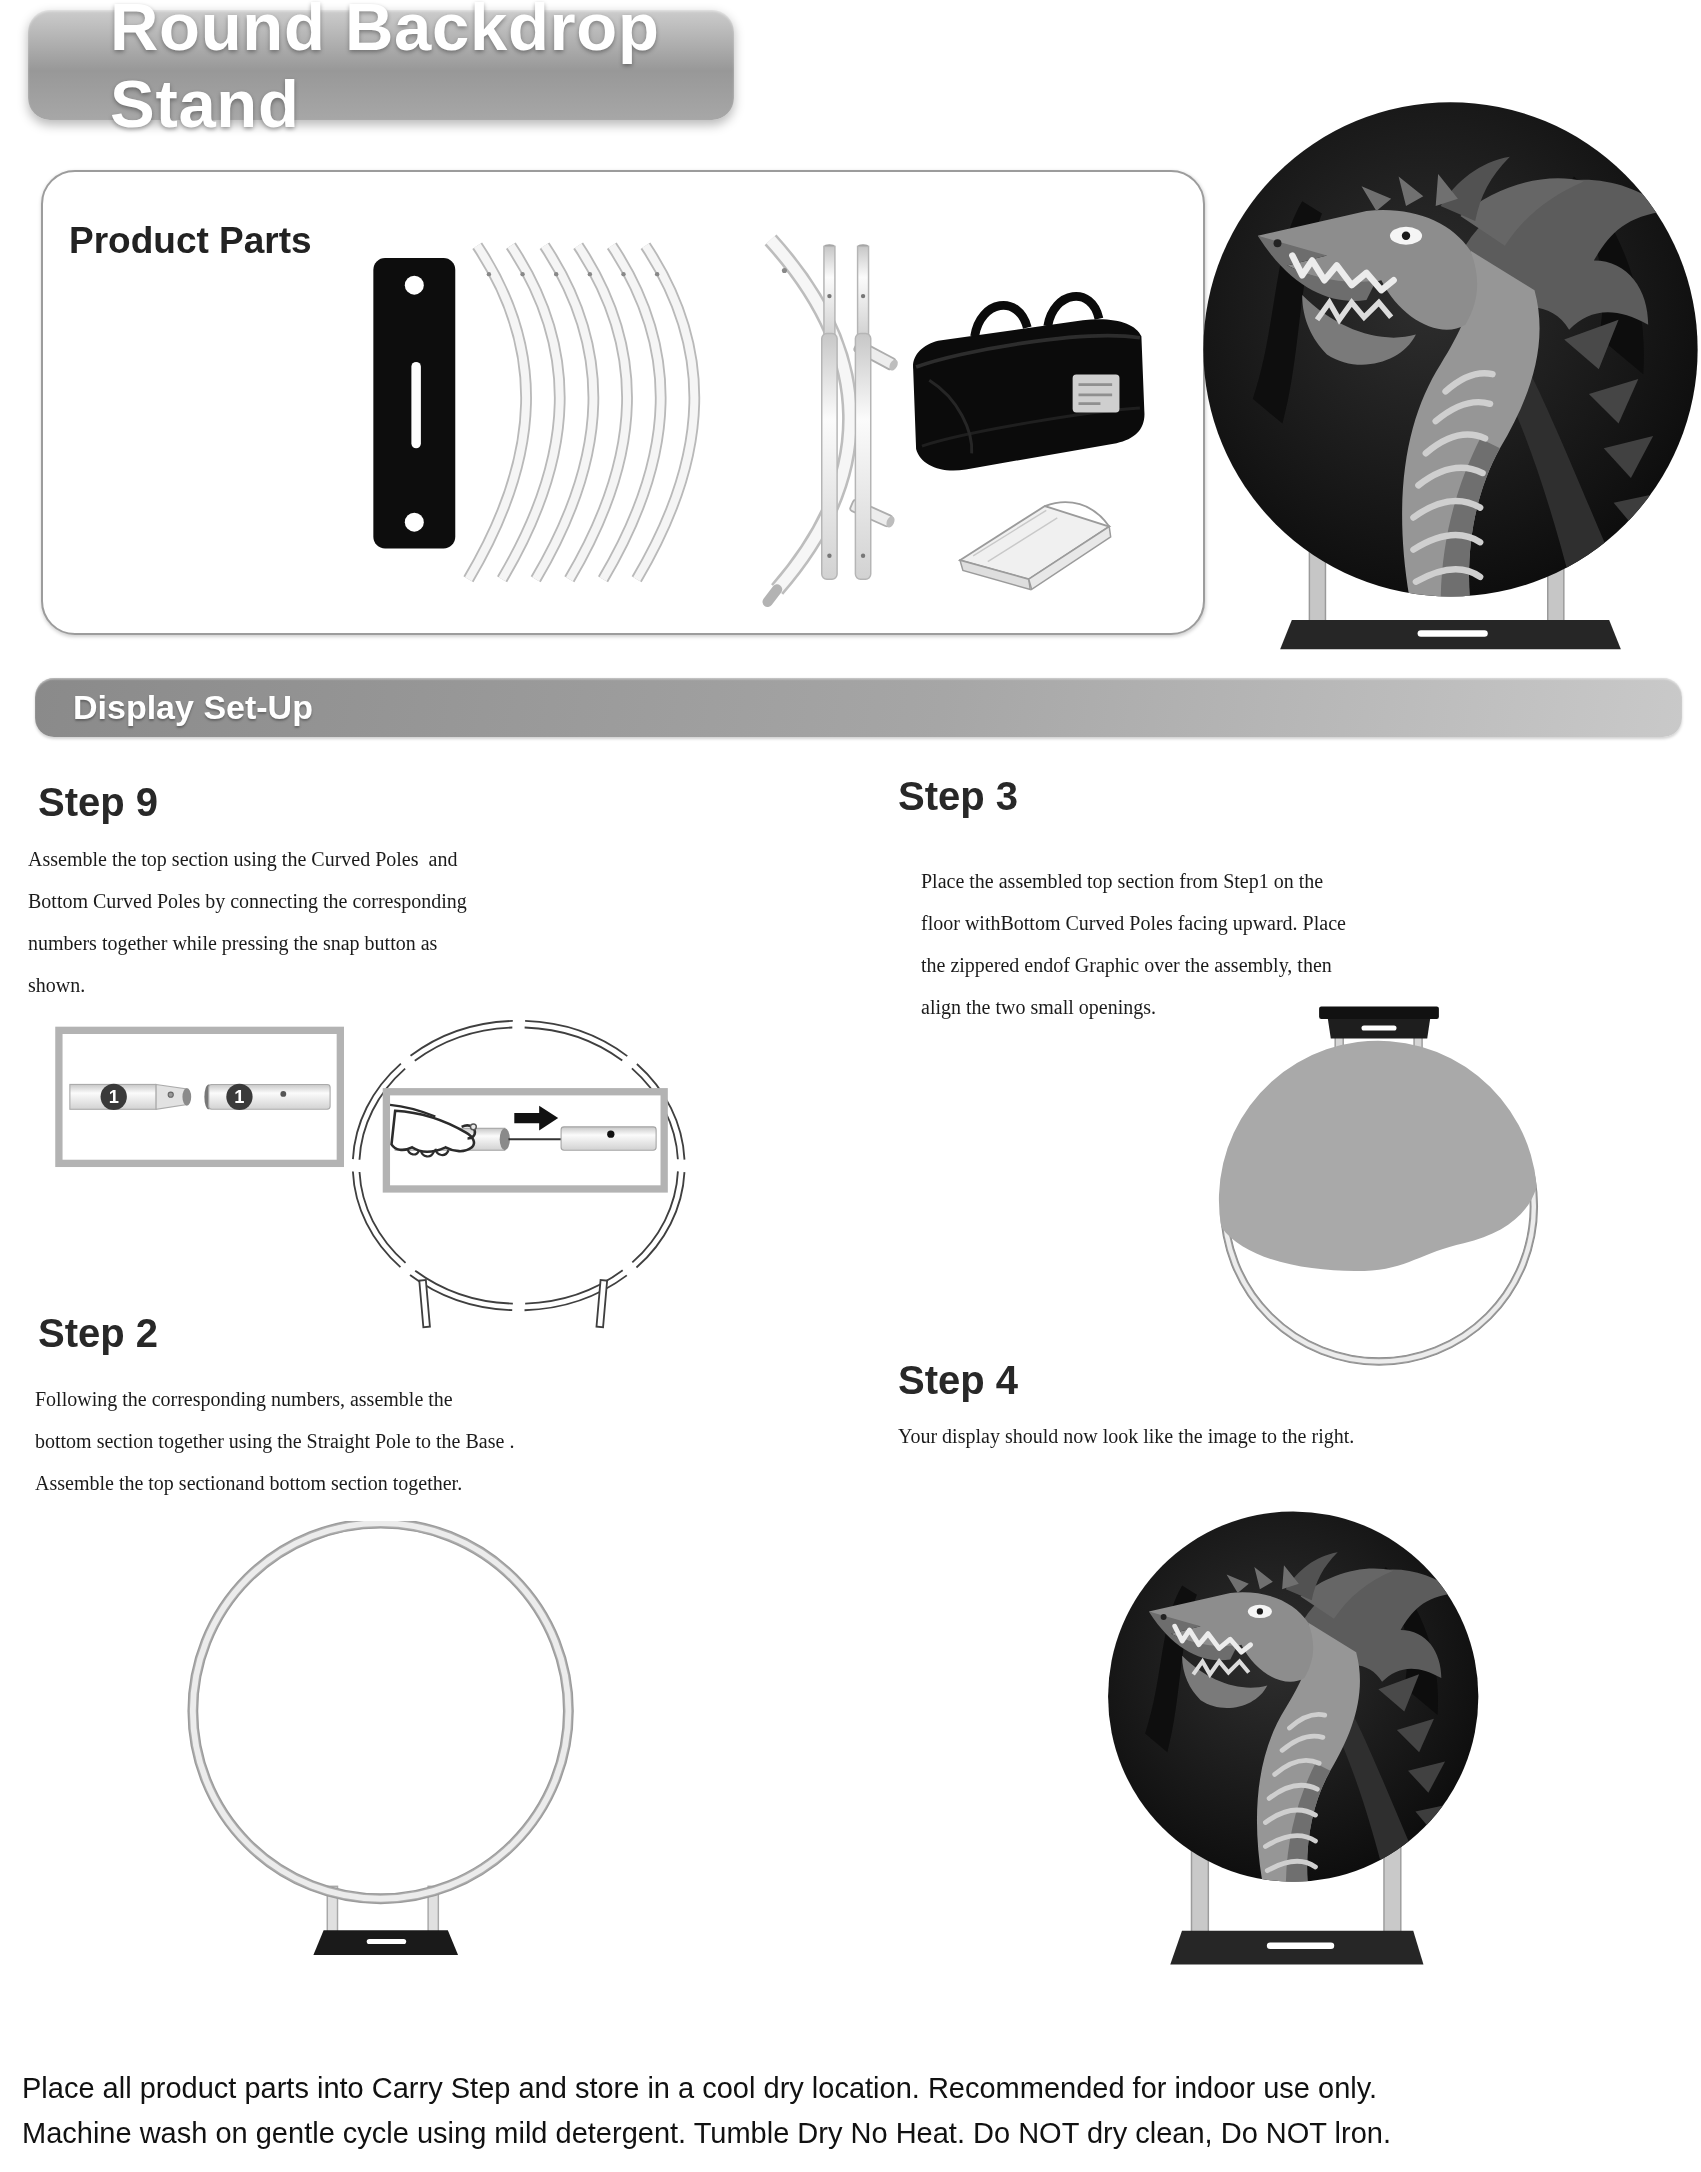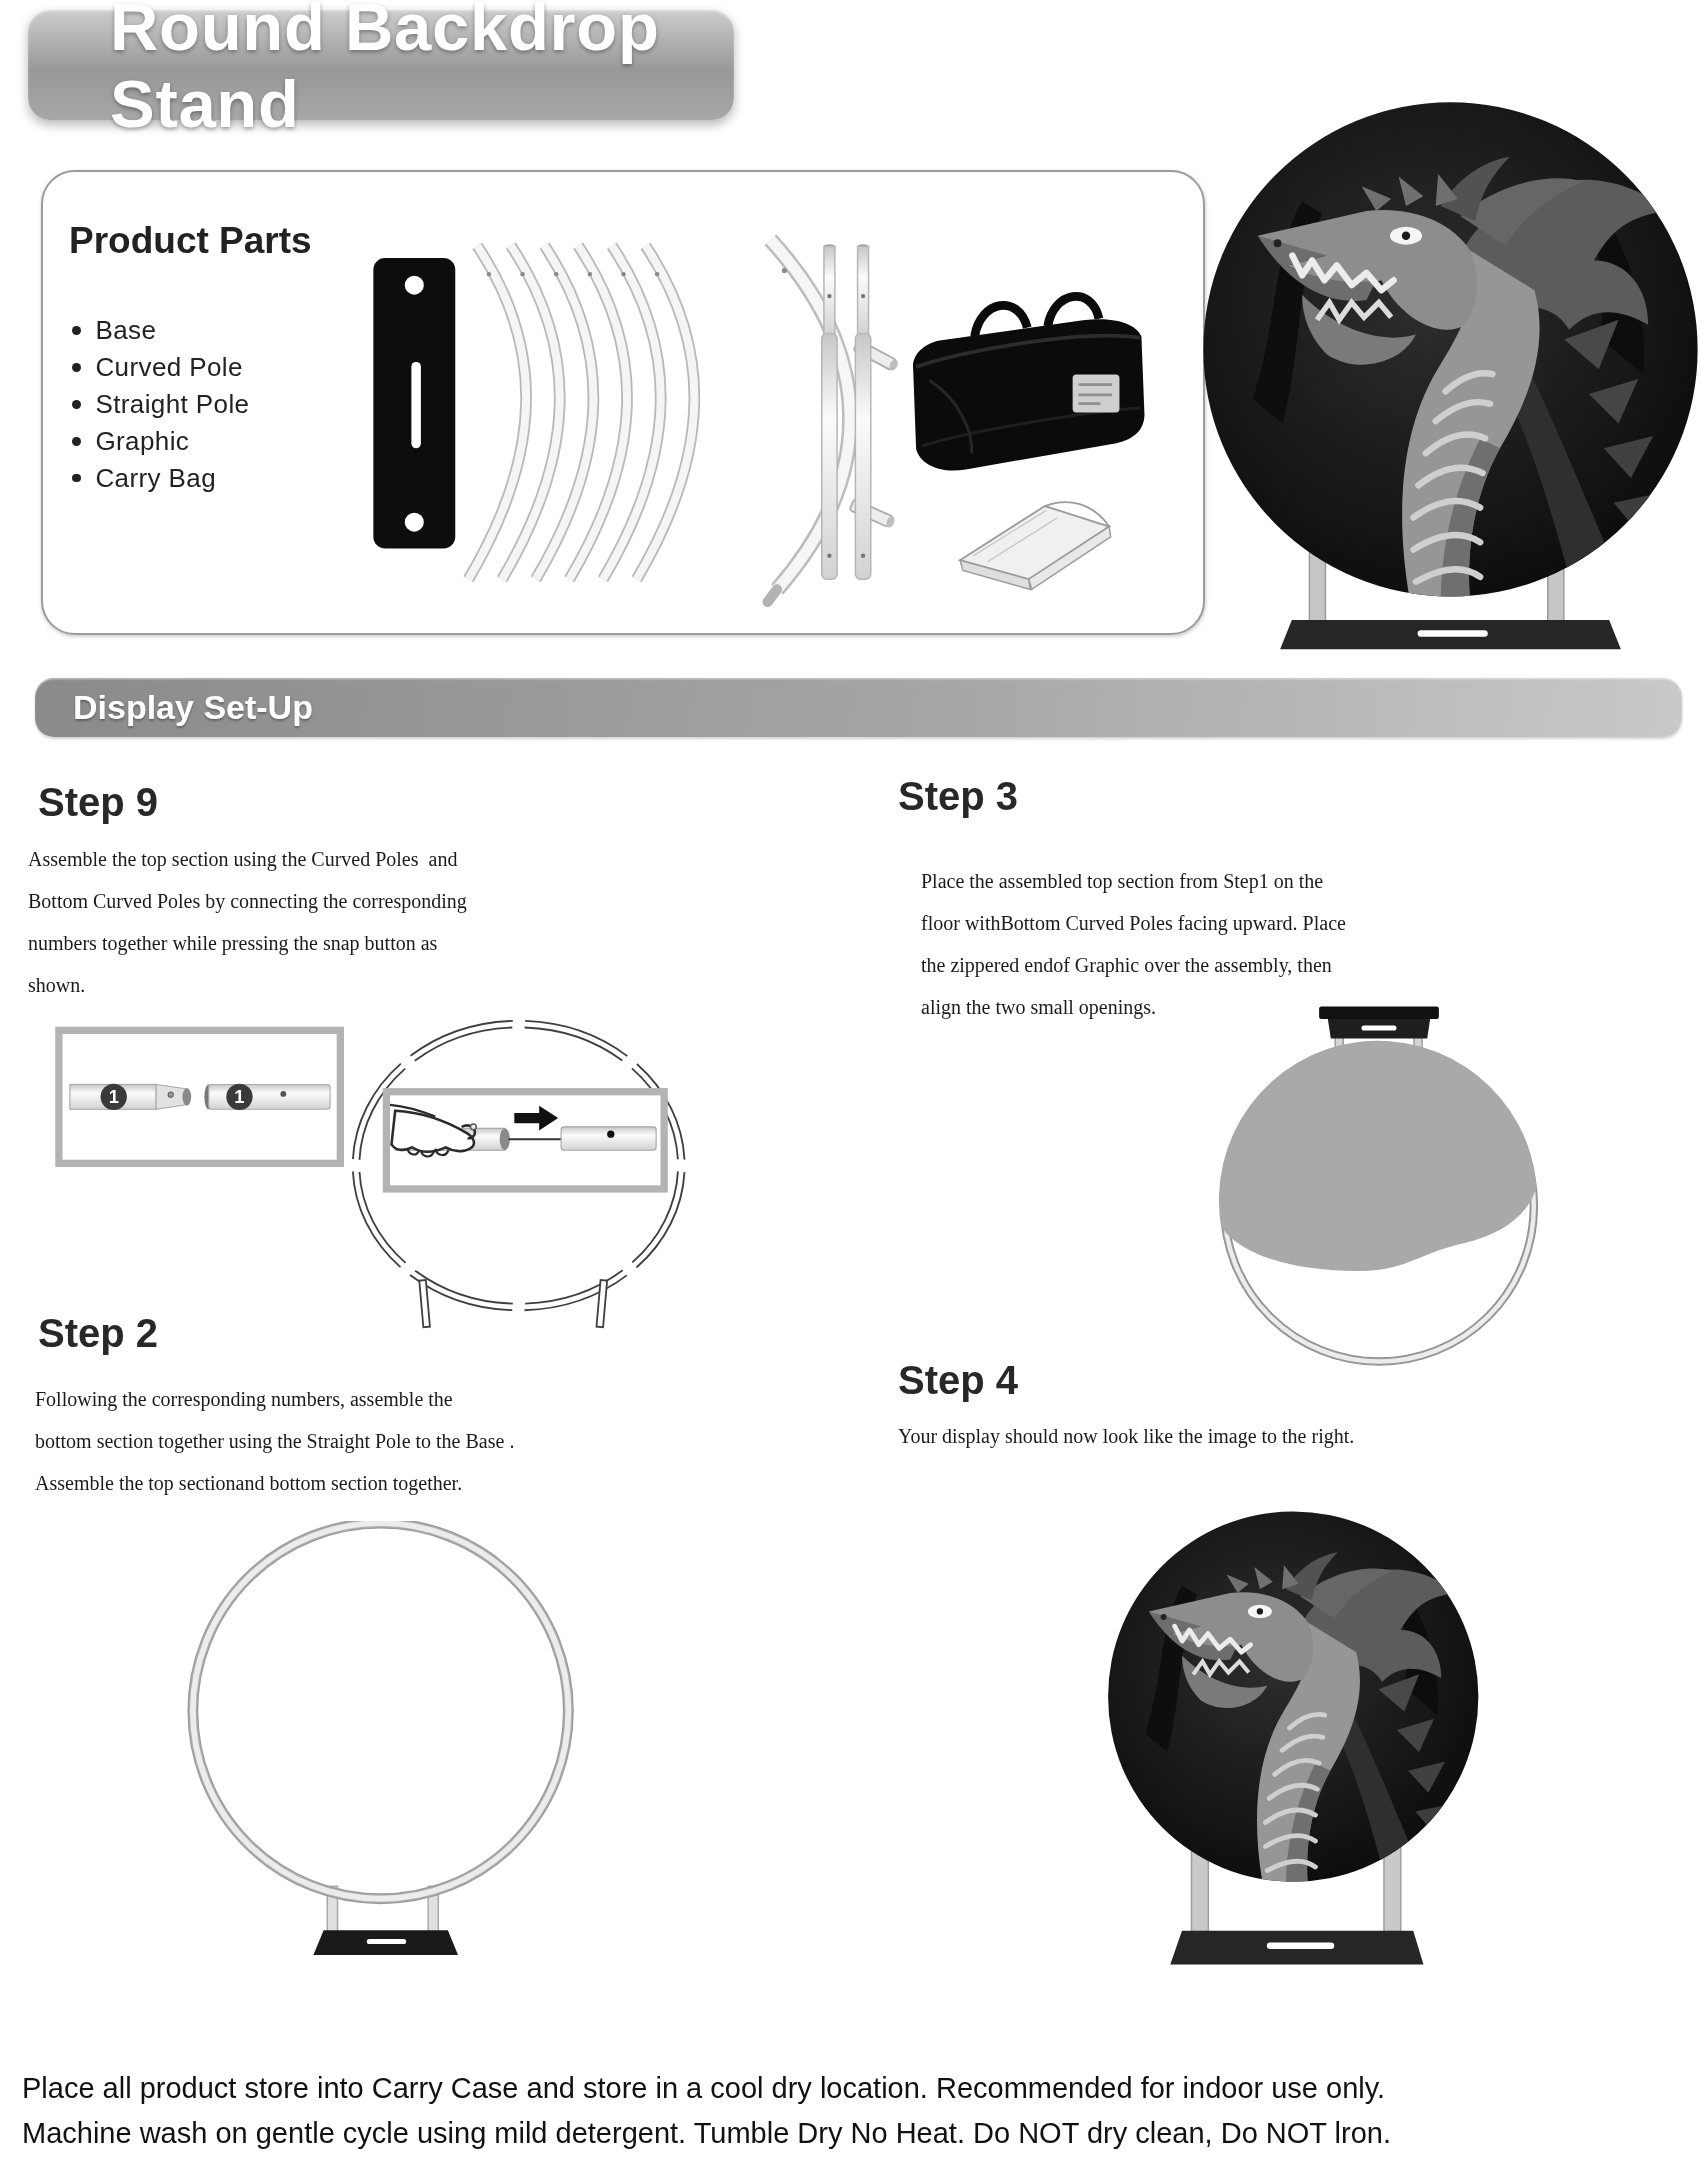--- a/index.html
+++ b/index.html
@@ -97,42 +97,20 @@
 </svg>
 
 <div class="page">
 
   <div class="title-banner">
     <h1>Round Backdrop Stand</h1>
   </div>
 
   <div class="parts-box">
     <div class="parts-heading">Product Parts</div>
-    <ul class="parts-list">
-      <li>
-          <span class="bullet"></span>
-          <span>Base</span>
-        </li>
-      <li>
-          <span class="bullet"></span>
-          <span>Curved Pole</span>
-        </li>
-      <li>
-          <span class="bullet"></span>
-          <span>Straight Pole</span>
-        </li>
-      <li>
-          <span class="bullet"></span>
-          <span>Graphic</span>
-        </li>
-      <li>
-          <span class="bullet"></span>
-          <span>Carry Bag</span>
-        </li>
-    </ul>
   </div>
 
   <svg class="abs" style="left:344px;top:212px" width="856" height="395" viewBox="0 0 1170 540">
 
     <g>
       <rect x="40" y="63" width="112" height="397" rx="16" fill="#0d0d0d"></rect>
       <circle cx="96" cy="100" r="13" fill="#fff"></circle>
       <circle cx="96" cy="424" r="13" fill="#fff"></circle>
       <rect x="92" y="205" width="13" height="118" rx="6.5" fill="#fff"></rect>
     </g>
@@ -310,18 +288,18 @@
   <svg class="abs" style="left:1097px;top:1499px" width="410" height="483" viewBox="0 0 560 660">
     <rect x="129" y="470" width="23" height="140" fill="#c9c9c9" stroke="#9c9c9c" stroke-width="2"></rect>
     <rect x="392" y="470" width="23" height="140" fill="#c9c9c9" stroke="#9c9c9c" stroke-width="2"></rect>
     <path d="M116,590 L432,590 L446,636 L100,636 Z" fill="#262626"></path>
     <rect x="232" y="606" width="92" height="9" rx="4.5" fill="#fff"></rect>
     <use href="#dragon-unit" transform="translate(15,17) scale(2.53)"></use>
   </svg>
 
 
   <div class="storage-text">
-    <p>Place all product store into Carry Case and store in a cool dry location. Recommended for indoor use only.</p>
+    <p>Place all product parts into Carry Step and store in a cool dry location. Recommended for indoor use only.</p>
     <p>Machine wash on gentle cycle using mild detergent. Tumble Dry No Heat. Do NOT dry clean, Do NOT lron.</p>
   </div>
 
 </div>
 
 
 </body></html>

